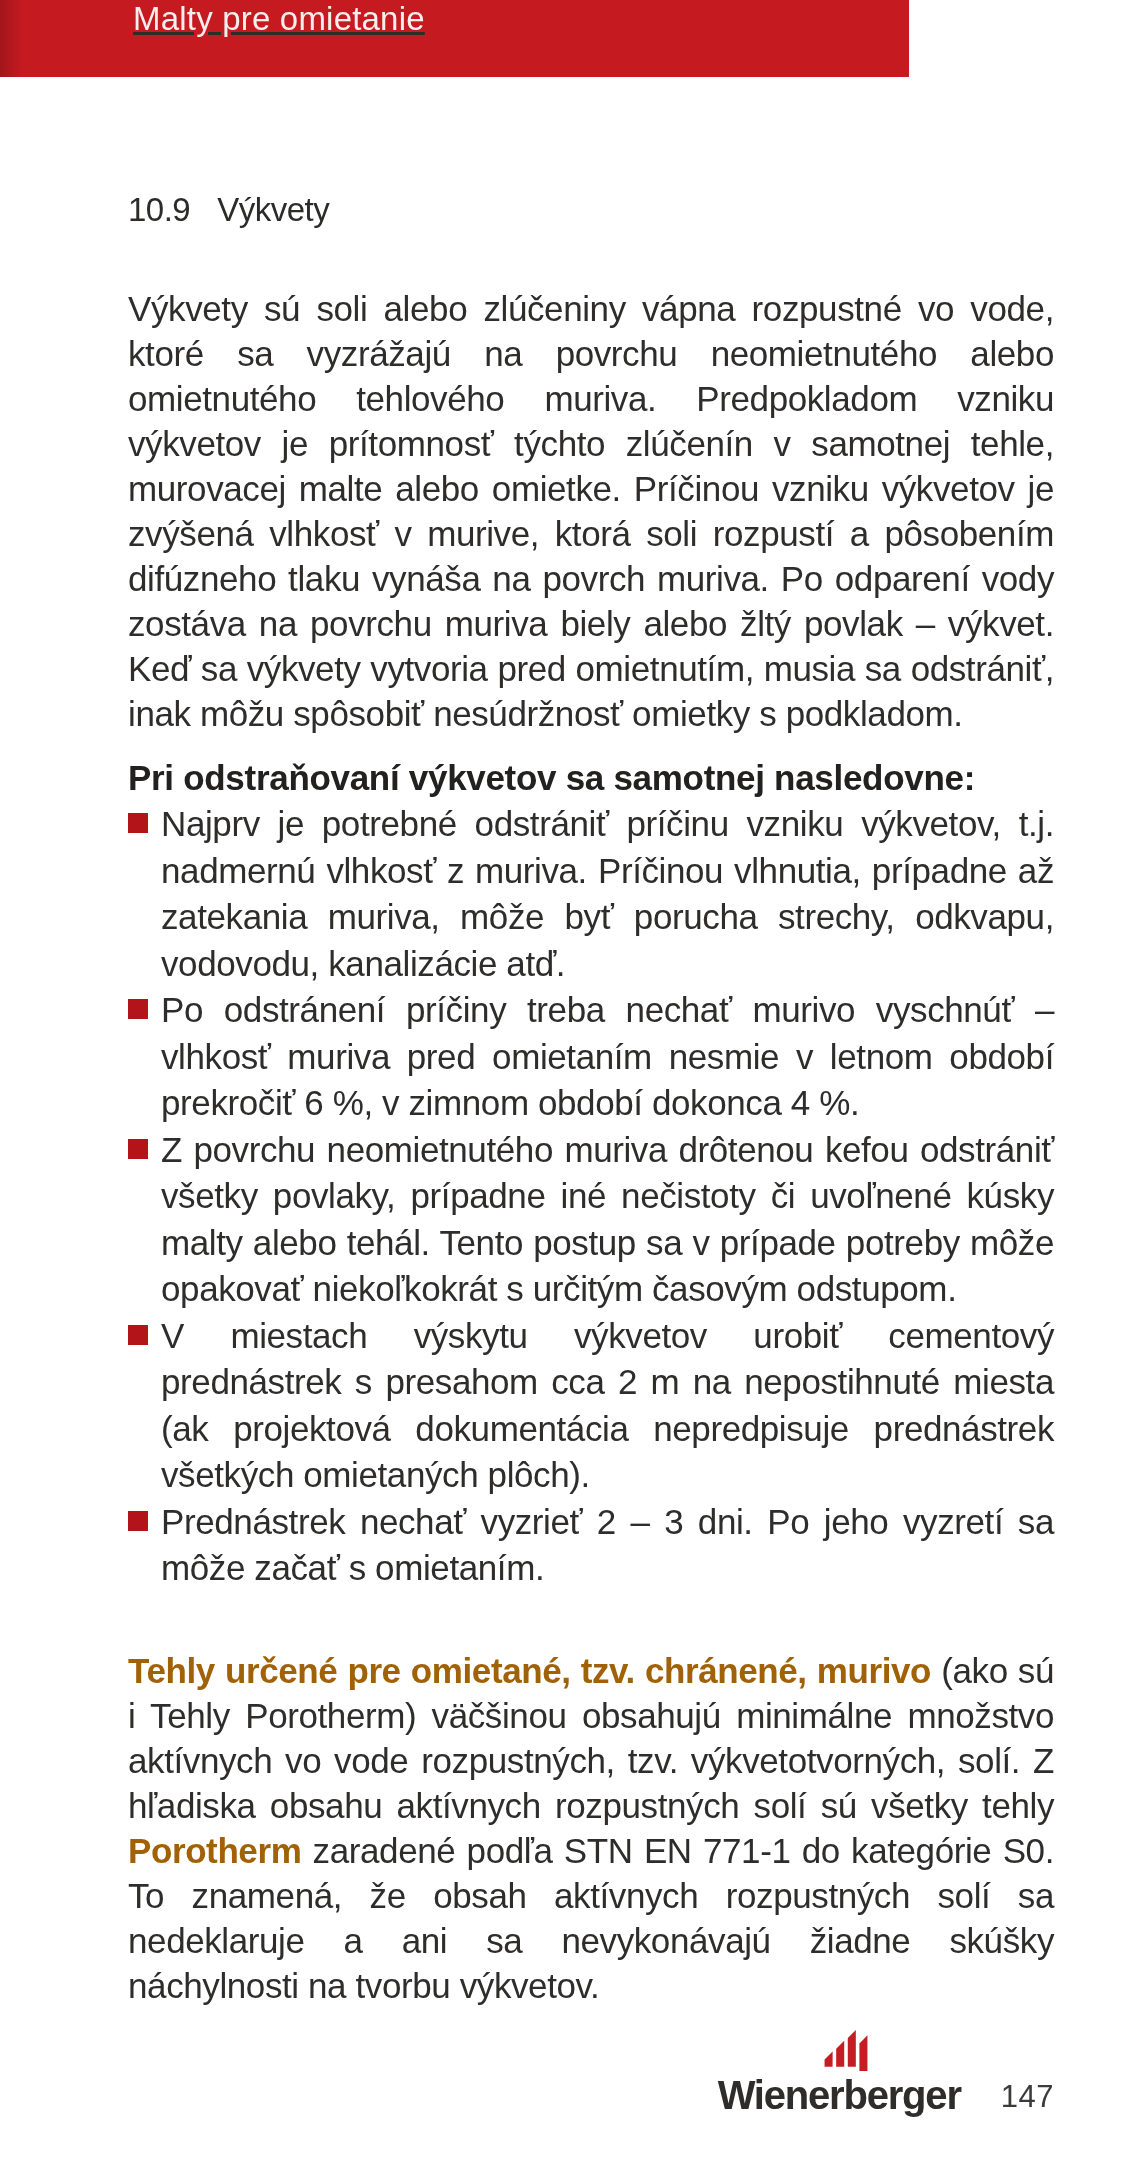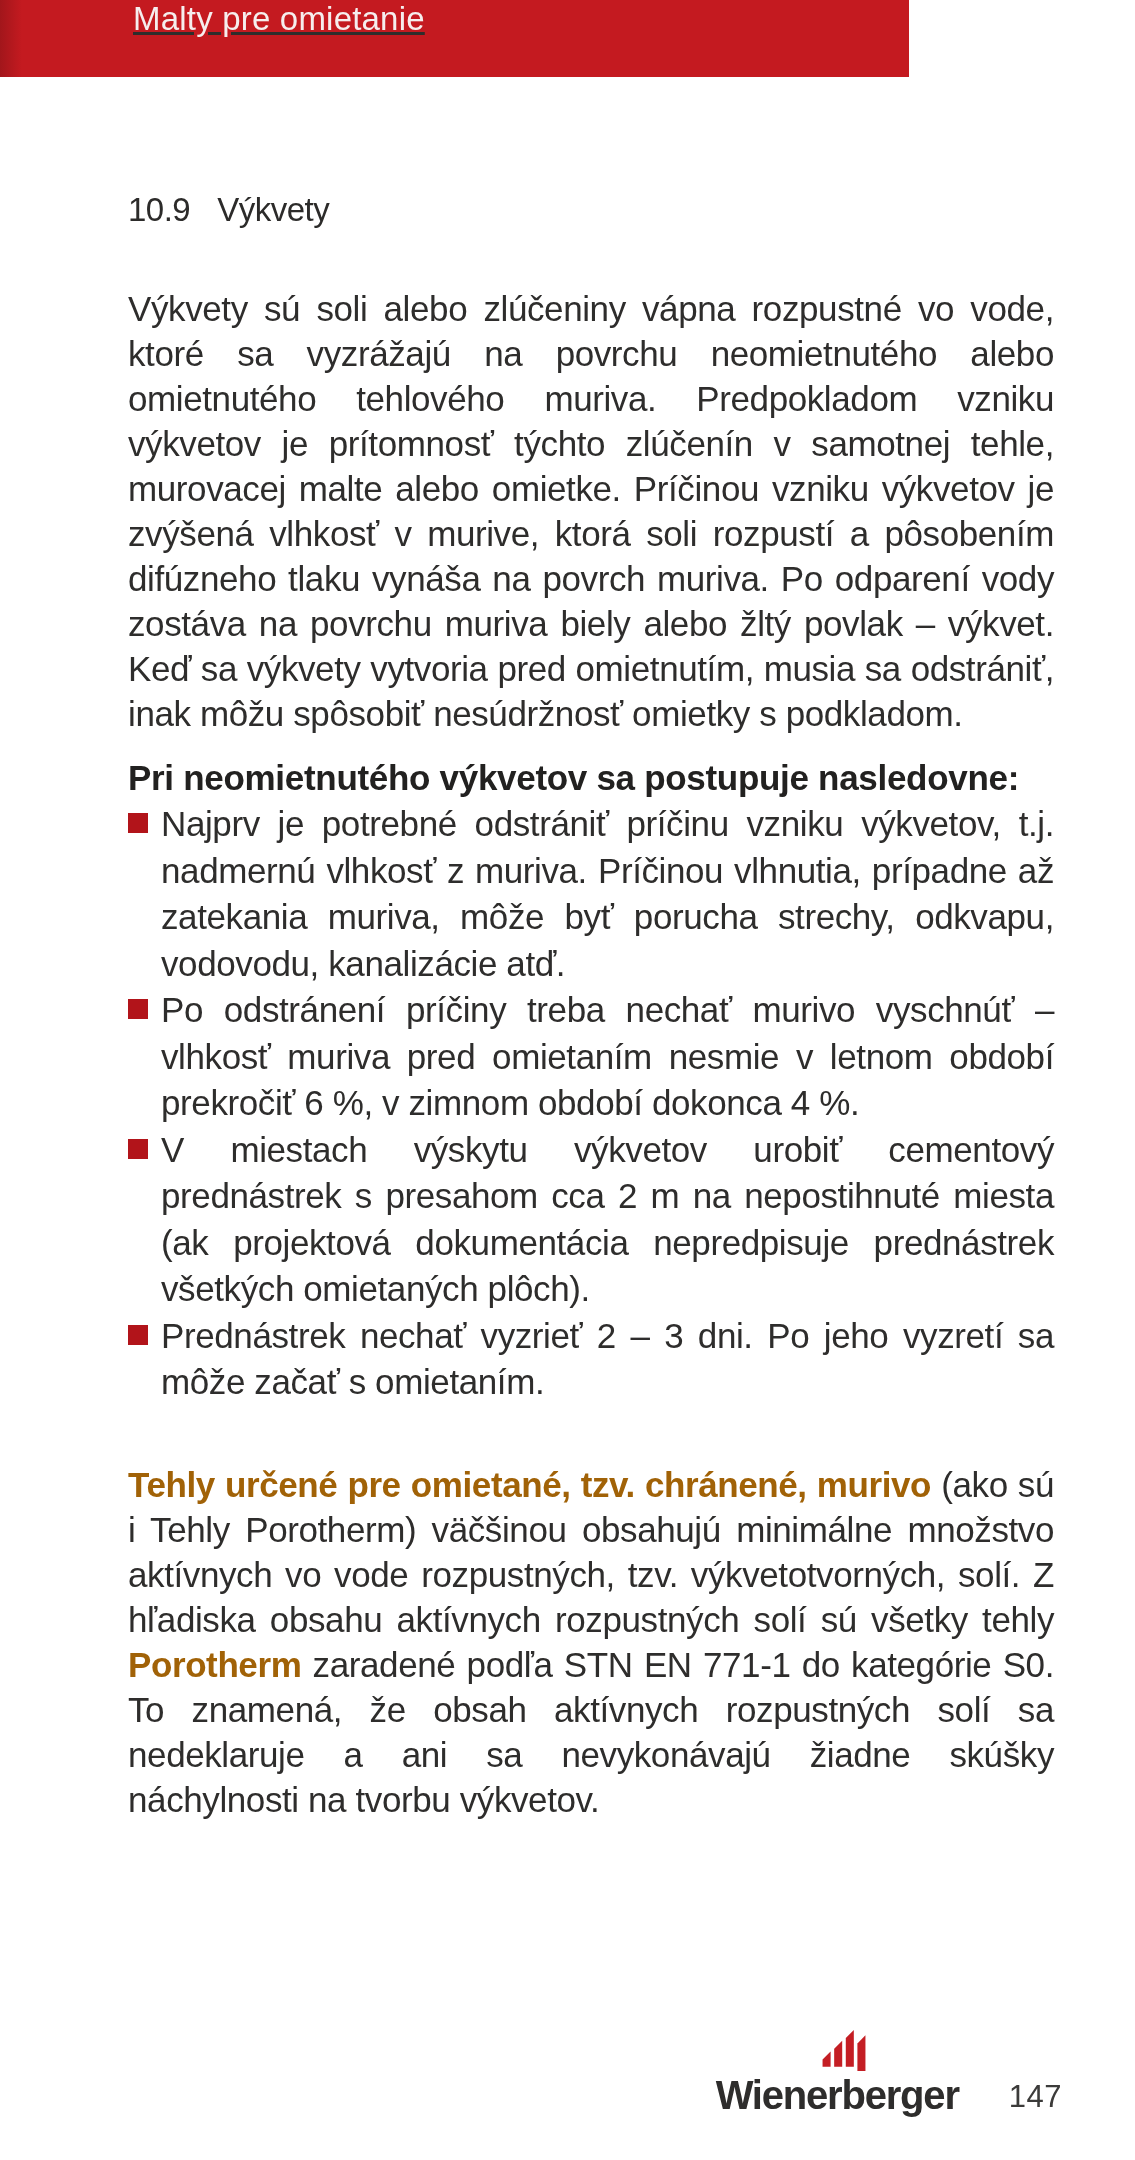--- a/index.html
+++ b/index.html
@@ -63,21 +63,21 @@
   .sq{
     position:absolute;left:0;top:12px;
     width:20px;height:20px;
     background:#b2141a;
   }
   .closing{margin-top:56px;}
   .closing strong{font-weight:700;color:#a16207;}
   
   .footer{
     position:absolute;left:0;top:2030px;width:1054px;
-    display:flex;justify-content:flex-end;align-items:flex-end;gap:50px;padding-left:8px;
+    display:flex;justify-content:flex-end;align-items:flex-end;gap:40px;
   }
   .logo{display:flex;flex-direction:column;align-items:center;}
   .logo-mark{width:50px;height:42px;margin-bottom:3px;margin-left:14px;}
   .logo-word{
     font-size:40px;font-weight:700;color:#2e2d2c;letter-spacing:-1.2px;
     line-height:40px;
   }
   .pagenum{
     font-size:31px;color:#3c3b3a;line-height:31px;
     padding-bottom:3px;letter-spacing:0.5px;
@@ -91,30 +91,34 @@
   <header class="topbar">
     <span class="topbar-label">Malty pre omietanie</span>
   </header>
 
   <main class="content">
 
     <h1 class="title"><span class="t-num">10.9</span><span class="t-txt">Výkvety</span></h1>
 
     <p class="para">Výkvety sú soli alebo zlúčeniny vápna rozpustné vo vode, ktoré sa vyzrážajú na povrchu neomietnutého alebo omietnutého tehlového muriva. Predpokladom vzniku výkvetov je prítomnosť týchto zlúčenín v samotnej tehle, murovacej malte alebo omietke. Príčinou vzniku výkvetov je zvýšená vlhkosť v murive, ktorá soli rozpustí a pôsobením difúzneho tlaku vynáša na povrch muriva. Po odparení vody zostáva na povrchu muriva biely alebo žltý povlak – výkvet. Keď sa výkvety vytvoria pred omietnutím, musia sa odstrániť, inak môžu spôsobiť nesúdržnosť omietky s podkladom.</p>
 
-    <p class="list-heading">Pri neomietnutého výkvetov sa postupuje nasledovne:</p>
+    <p class="list-heading">Pri odstraňovaní výkvetov sa samotnej nasledovne:</p>
 
     <ul class="bullets">
       <li class="bullet-item">
         <span class="sq"></span>
         <span>Najprv je potrebné odstrániť príčinu vzniku výkvetov, t.j. nadmernú vlhkosť z muriva. Príčinou vlhnutia, prípadne až zatekania muriva, môže byť porucha strechy, odkvapu, vodovodu, kanalizácie atď.</span>
       </li>
       <li class="bullet-item">
         <span class="sq"></span>
         <span>Po odstránení príčiny treba nechať murivo vyschnúť – vlhkosť muriva pred omietaním nesmie v letnom období prekročiť 6 %, v zimnom období dokonca 4 %.</span>
+      </li>
+      <li class="bullet-item">
+        <span class="sq"></span>
+        <span>Z povrchu neomietnutého muriva drôtenou kefou odstrániť všetky povlaky, prípadne iné nečistoty či uvoľnené kúsky malty alebo tehál. Tento postup sa v prípade potreby môže opakovať niekoľkokrát s určitým časovým odstupom.</span>
       </li>
       <li class="bullet-item">
         <span class="sq"></span>
         <span>V miestach výskytu výkvetov urobiť cementový prednástrek s presahom cca 2 m na nepostihnuté miesta (ak projektová dokumentácia nepredpisuje prednástrek všetkých omietaných plôch).</span>
       </li>
       <li class="bullet-item">
         <span class="sq"></span>
         <span>Prednástrek nechať vyzrieť 2 – 3 dni. Po jeho vyzretí sa môže začať s omietaním.</span>
       </li>
     </ul>

